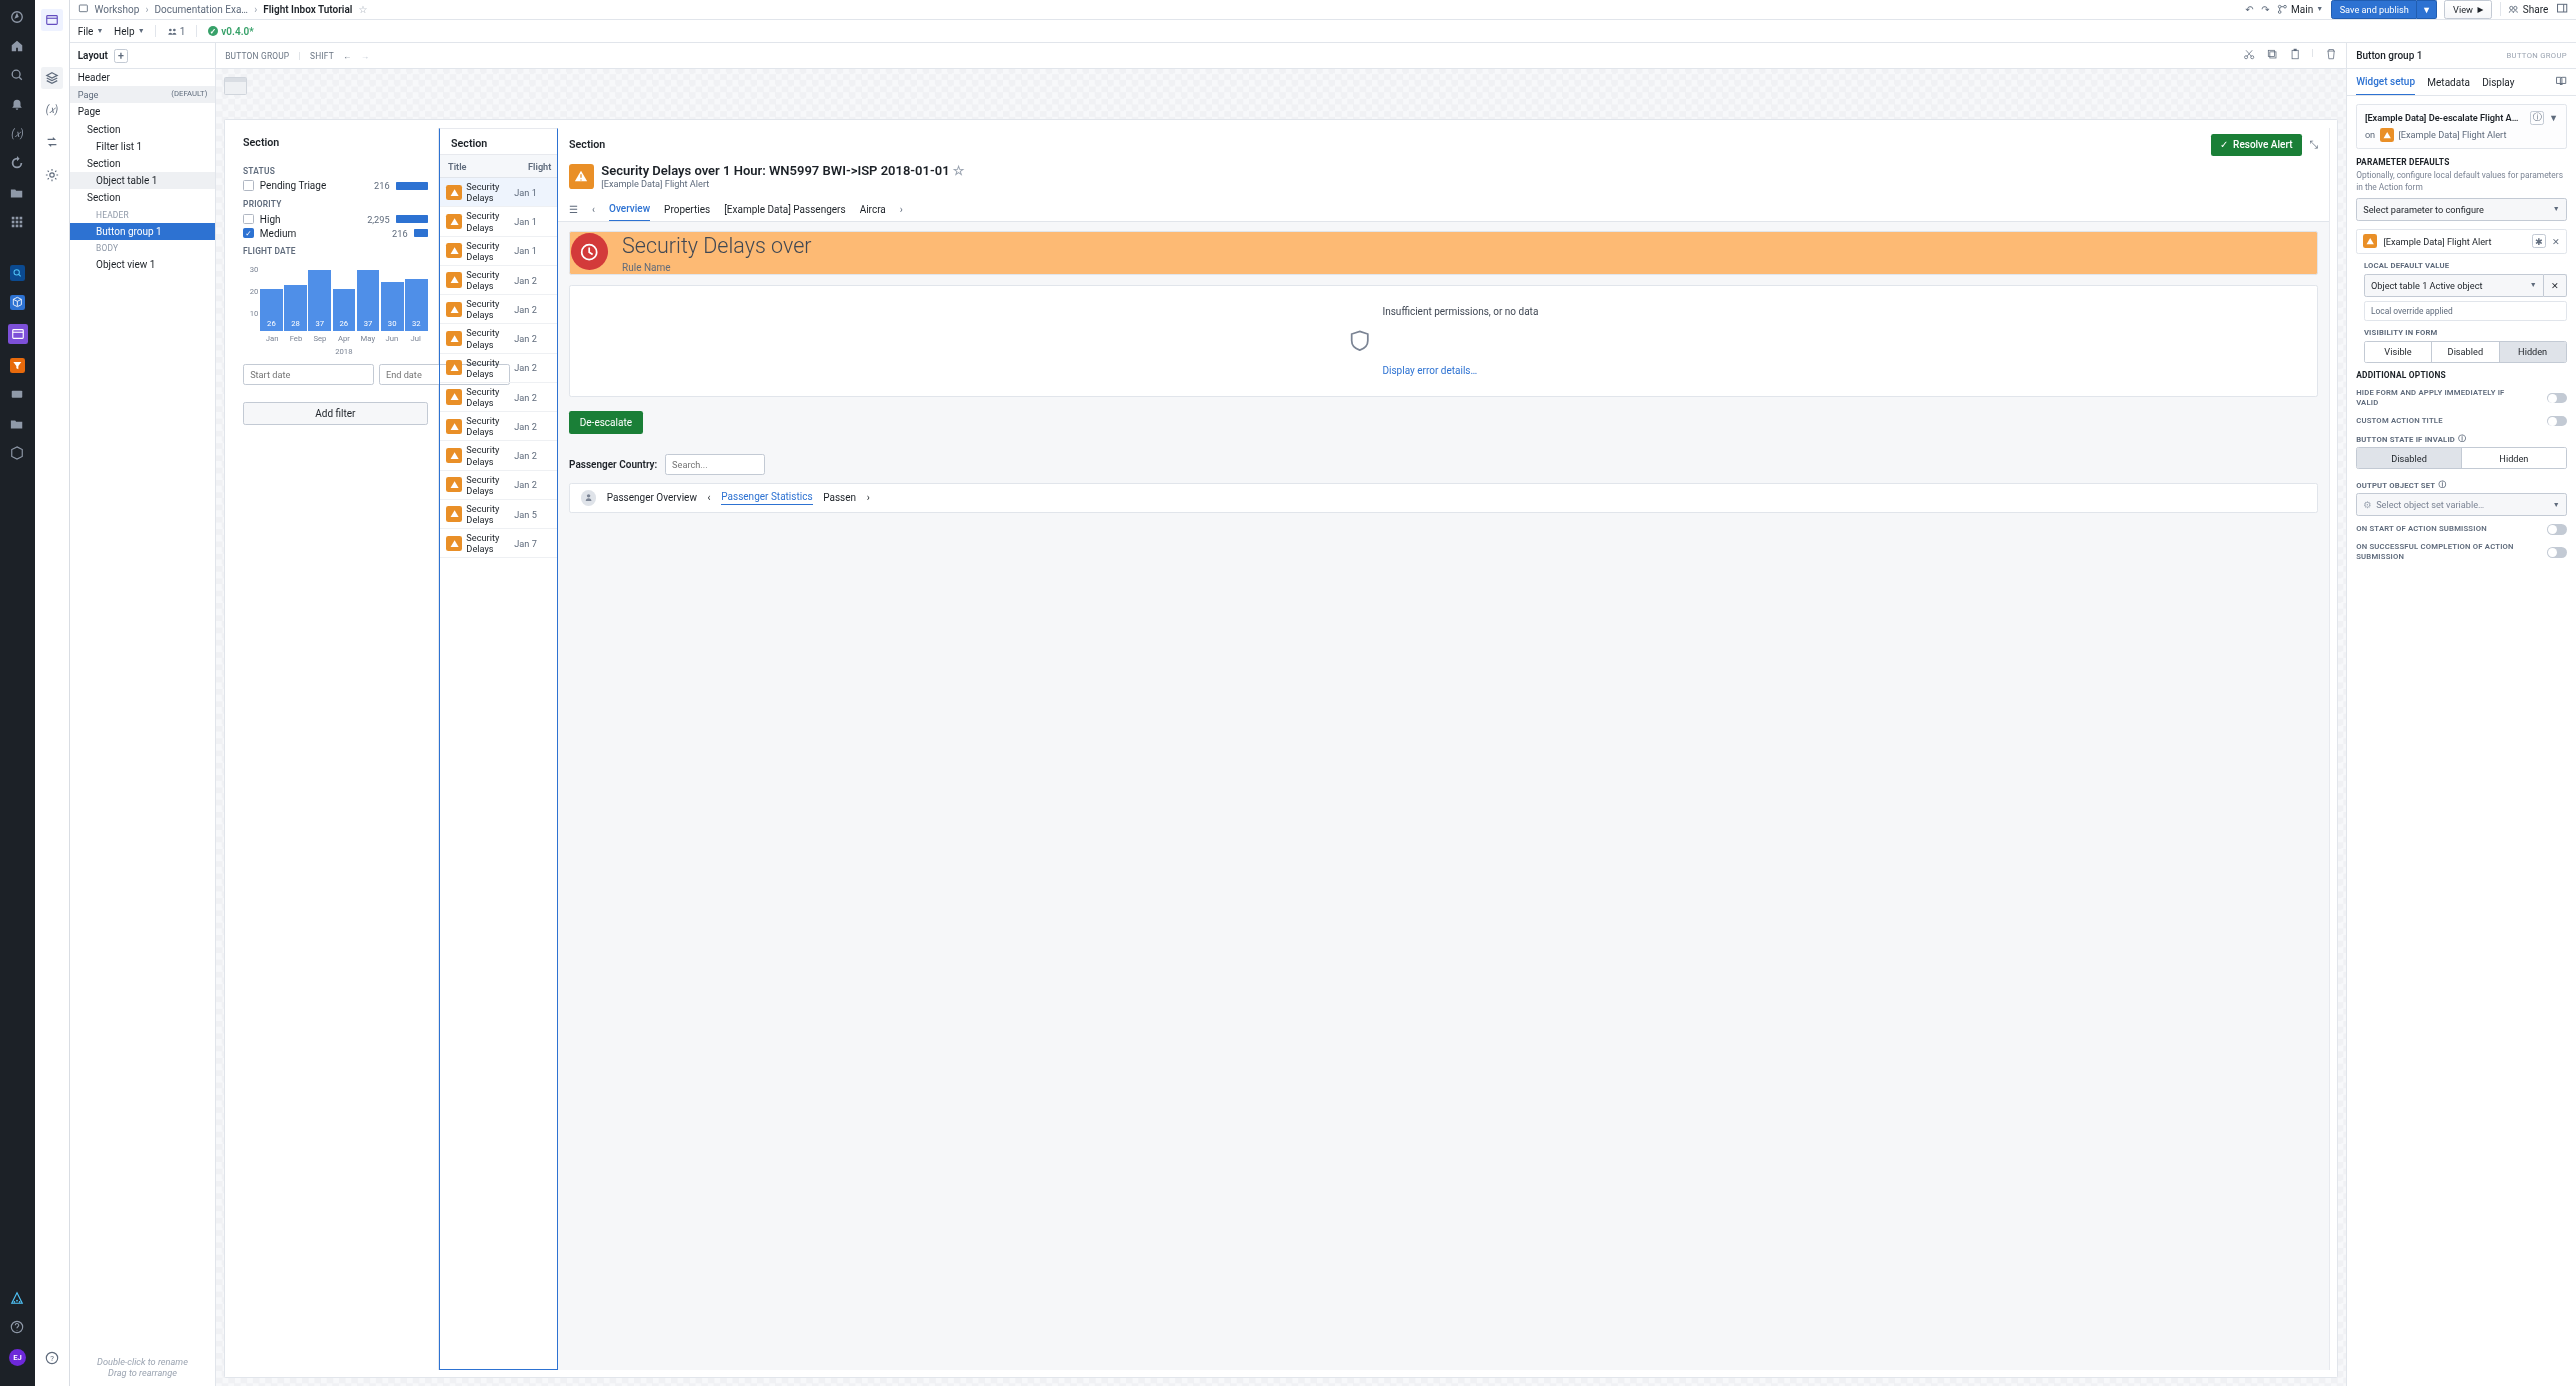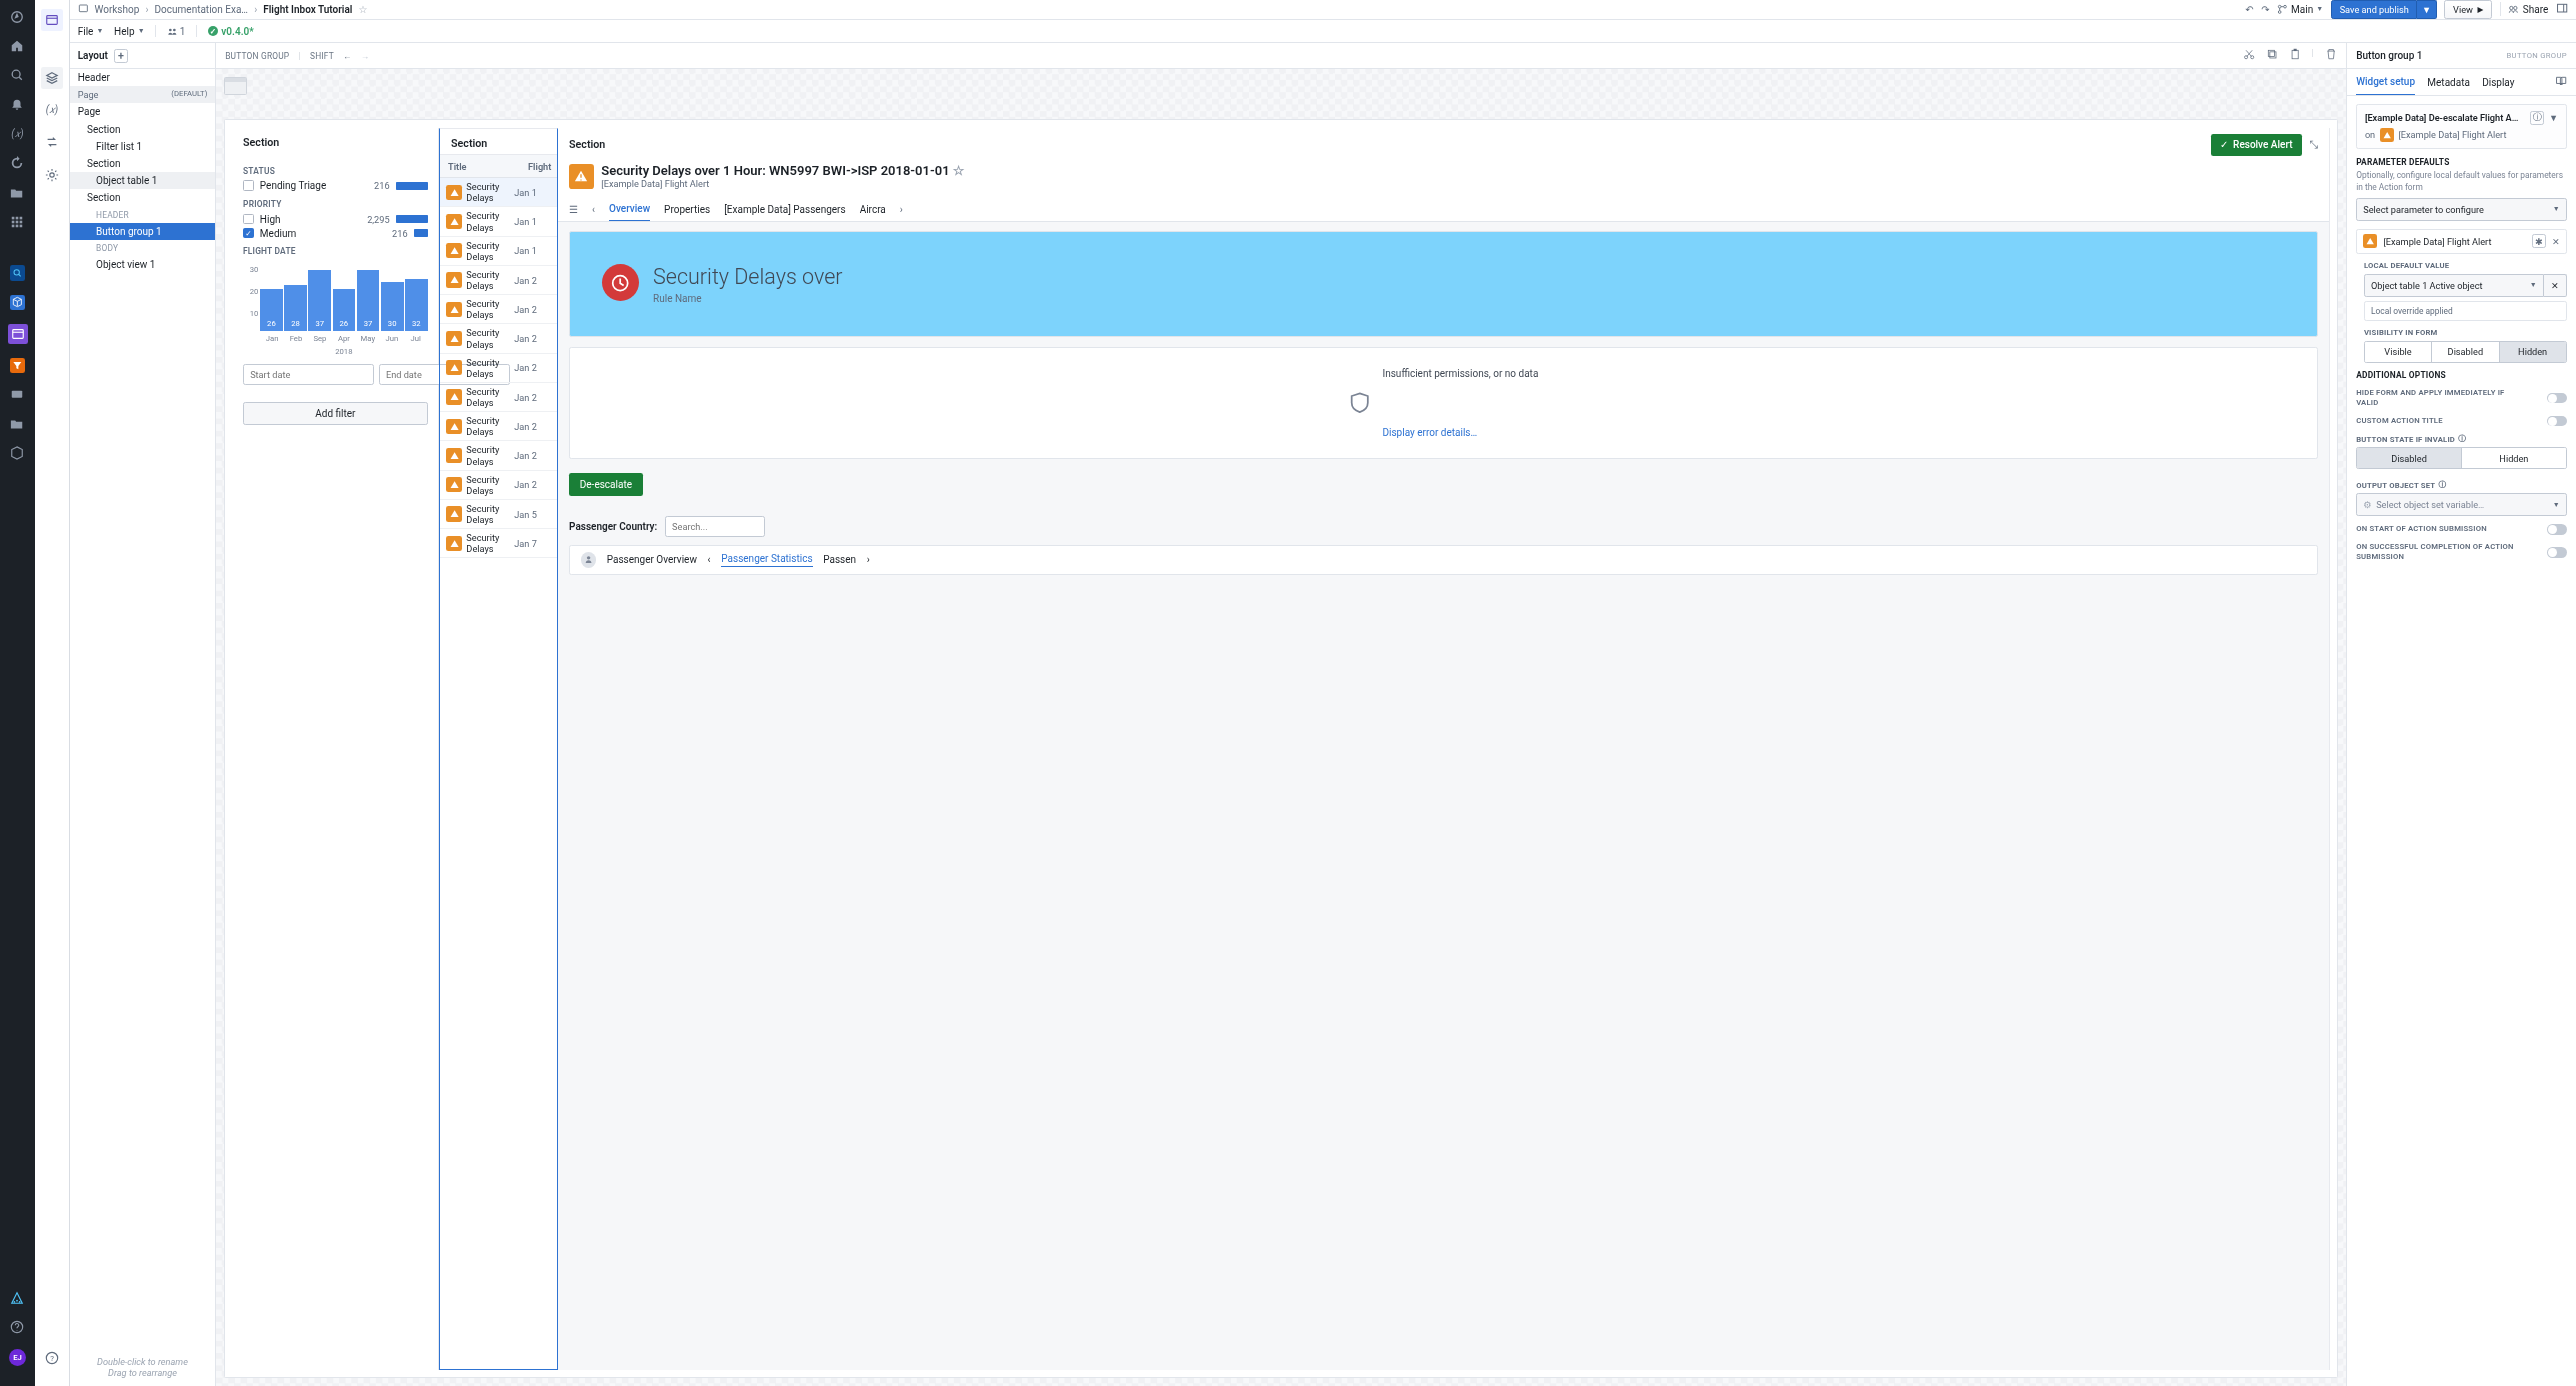--- a/index.html
+++ b/index.html
@@ -113,21 +113,21 @@
 .detail-hdr .t1 { font-weight: 600; font-size: 13px; white-space: nowrap; overflow: hidden; text-overflow: ellipsis; }
 .detail-hdr .t2 { font-size: 9.2px; color: #5f6b7c; }
 .resolve-btn { background: #1a7f37; color: #fff; border: none; height: 21.5px; border-radius: 2.3px; padding: 0 9.2px; display: flex; align-items: center; gap: 4.6px; cursor: pointer; font-size: 10px; font-weight: 500; }
 .detail-tabs { display: flex; align-items: center; gap: 14px; padding: 0 10.7px; border-bottom: 0.8px solid #e1e5eb; font-size: 10px; }
 .detail-tabs .tab { padding: 6.1px 0; cursor: pointer; color: #1c2127; white-space: nowrap; }
 .detail-tabs .tab.active { color: #2d72d2; border-bottom: 1.5px solid #2d72d2; font-weight: 500; }
 .detail-tabs .nav-ico { color: #5f6b7c; cursor: pointer; }
 .detail-body { flex: 1; overflow: auto; padding: 9.2px 10.7px; background: #f6f7f9; }
 .stat-card { background: #fff; border: 0.8px solid #e1e5eb; border-radius: 2.3px; padding: 10.7px 14px; margin-bottom: 10.7px; }
 .stat-card .big { font-size: 14px; font-weight: 600; line-height: 1.3; }
-.callout-card { background: #7dd3fc; border: 0.8px solid #e1e5eb; border-radius: 2.3px; padding: 32px; margin-bottom: 10.7px; display: flex; gap: 14px; align-items: flex-start; }
+.callout-card { background: #fdba74; border: 0.8px solid #e1e5eb; border-radius: 2.3px; padding: 1px; margin-bottom: 10.7px; display: flex; gap: 14px; align-items: flex-start; }
 .red-circle { width: 37px; height: 37px; border-radius: 50%; background: #d33a3a; display: flex; align-items: center; justify-content: center; color: #fff; flex-shrink: 0; }
 .red-circle svg { width: 18.4px; height: 18.4px; }
 .callout-card .big2 { font-size: 21.5px; font-weight: 300; color: #404854; white-space: nowrap; overflow: hidden; }
 .callout-card .sub { font-size: 10px; color: #5f6b7c; margin-top: 3.1px; }
 .perm-card { display: flex; gap: 12.3px; align-items: center; justify-content: center; padding: 20px 15.3px; color: #5f6b7c; }
 .perm-card svg { width: 21.5px; height: 21.5px; }
 .perm-card .link { color: #2d72d2; cursor: pointer; margin-top: 48px; }
 .deesc-btn { background: #1a7f37; color: #fff; border: none; height: 23px; border-radius: 2.3px; padding: 0 10.7px; cursor: pointer; font-size: 10px; margin: 3.1px 0 12.3px; }
 .form-row { display: flex; align-items: center; gap: 7.7px; margin: 7.7px 0; }
 .form-row label { font-weight: 600; font-size: 10px; }

